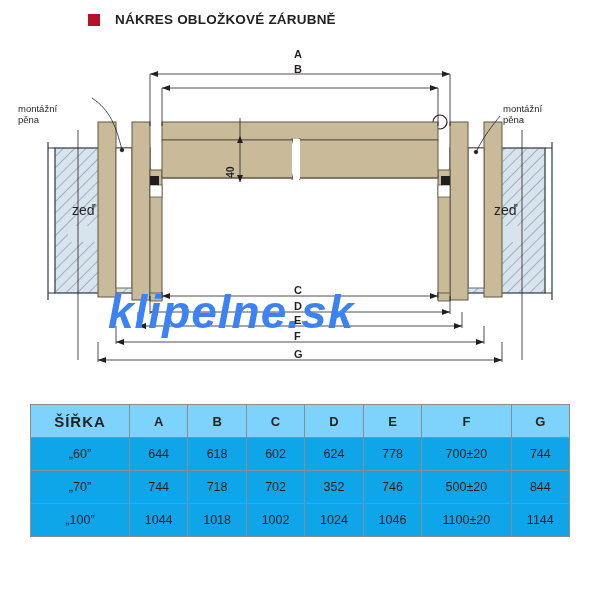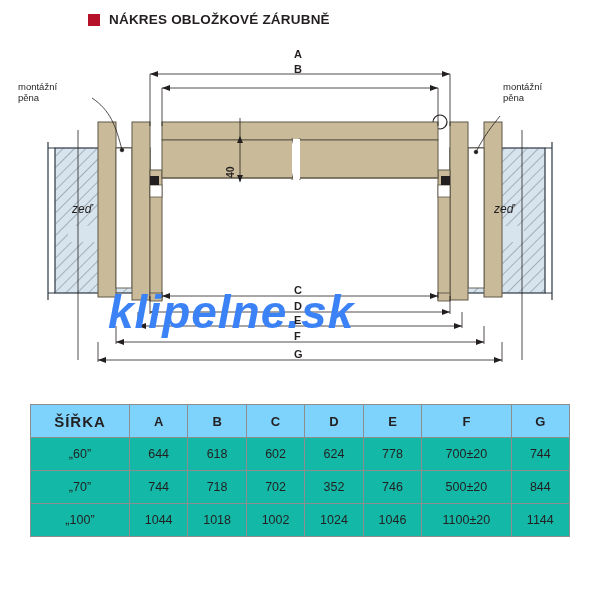--- a/index.html
+++ b/index.html
@@ -7,62 +7,62 @@
     width:600px;height:600px;
     background:#ffffff;
     font-family:"Liberation Sans", sans-serif;
     position:relative;
     overflow:hidden;
     color:#1a1a1a;
   }
   #stage{position:absolute;left:0;top:0;width:600px;height:600px;}
 
   
-  .title-row{position:absolute;left:88px;top:12px;display:flex;align-items:center;gap:9px;}
+  .title-row{position:absolute;left:88px;top:12px;display:flex;align-items:center;gap:15px;}
   .title-marker{width:12px;height:12px;background:#b5122a;display:block;}
   .title-text{font-size:13.5px;font-weight:bold;letter-spacing:.2px;color:#231f20;white-space:nowrap;}
 
   
   #drawing{position:absolute;left:0;top:30px;width:600px;height:360px;}
 
   
   .watermark{
     position:absolute;left:108px;top:255px;
     font-family:Liberation Sans, sans-serif;
     font-style:italic;font-weight:bold;
     font-size:46px;color:#3b82f6;
     letter-spacing:1px;
     user-select:none;
   }
 
   
-  .lbl{position:absolute;font-size:9.5px;color:#231f20;line-height:1.15;white-space:nowrap;}
+  .lbl{position:absolute;font-size:9.5px;color:#231f20;line-height:1.15;white-space:nowrap;margin-top:22px;}
   .lbl-dim{position:absolute;font-size:11px;font-weight:bold;color:#231f20;}
-  .lbl-wall{position:absolute;font-size:12px;font-style:italic;color:#231f20;}
+  .lbl-wall{position:absolute;font-size:14px;color:#231f20;}
 
   
   #table-wrap{position:absolute;left:30px;top:404px;width:540px;}
   table{border-collapse:collapse;width:540px;}
   th,td{
     border:1px solid #8d8d8d;
     text-align:center;
     font-size:12.5px;
     height:30px;
     color:#231f20;
   }
   thead th{
     background:#7dd3fc;
     font-weight:bold;
     font-size:13px;
   }
   thead th.first{
     font-size:15px;
     letter-spacing:1px;
   }
-  tbody td{background:#14b8a6;}
+  tbody td{background:#0ea5e9;}
   tbody td.first{font-weight:normal;}
   .col-first{width:100px;}
   .col-n{width:58px;}
   .col-f{width:90px;}
 </style>
 </head>
 <body>
 
 <div id="stage">
 

